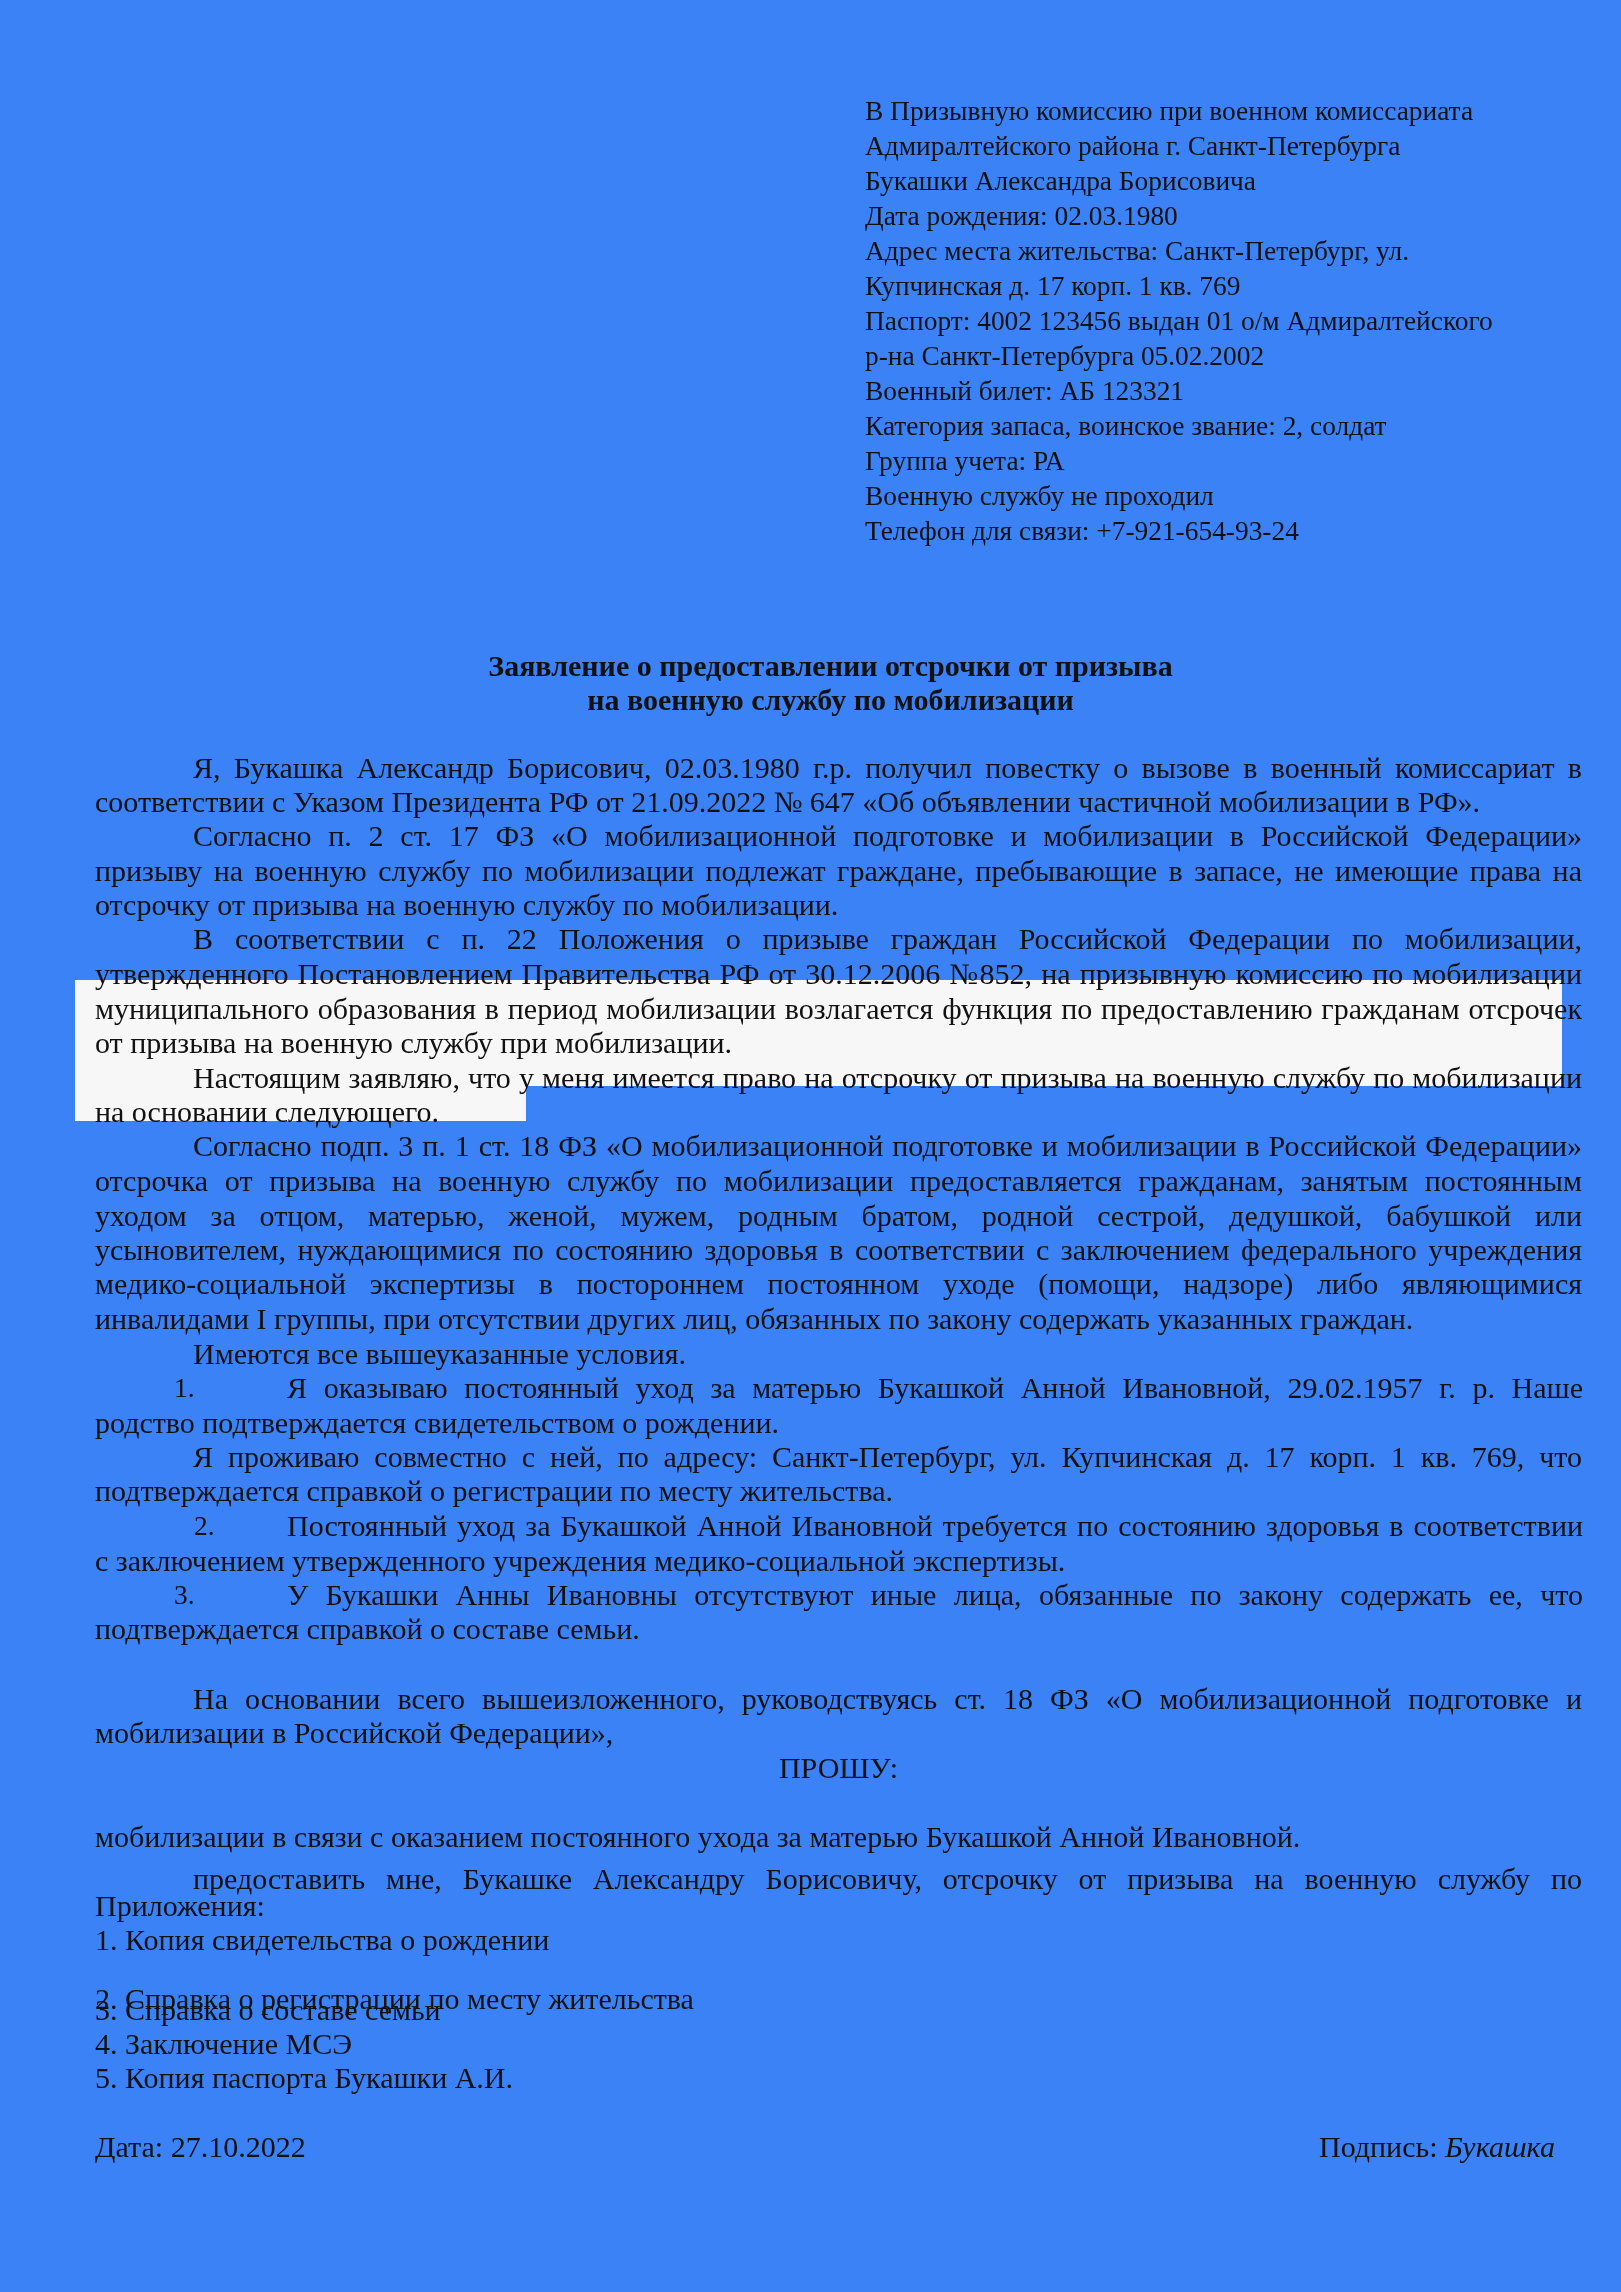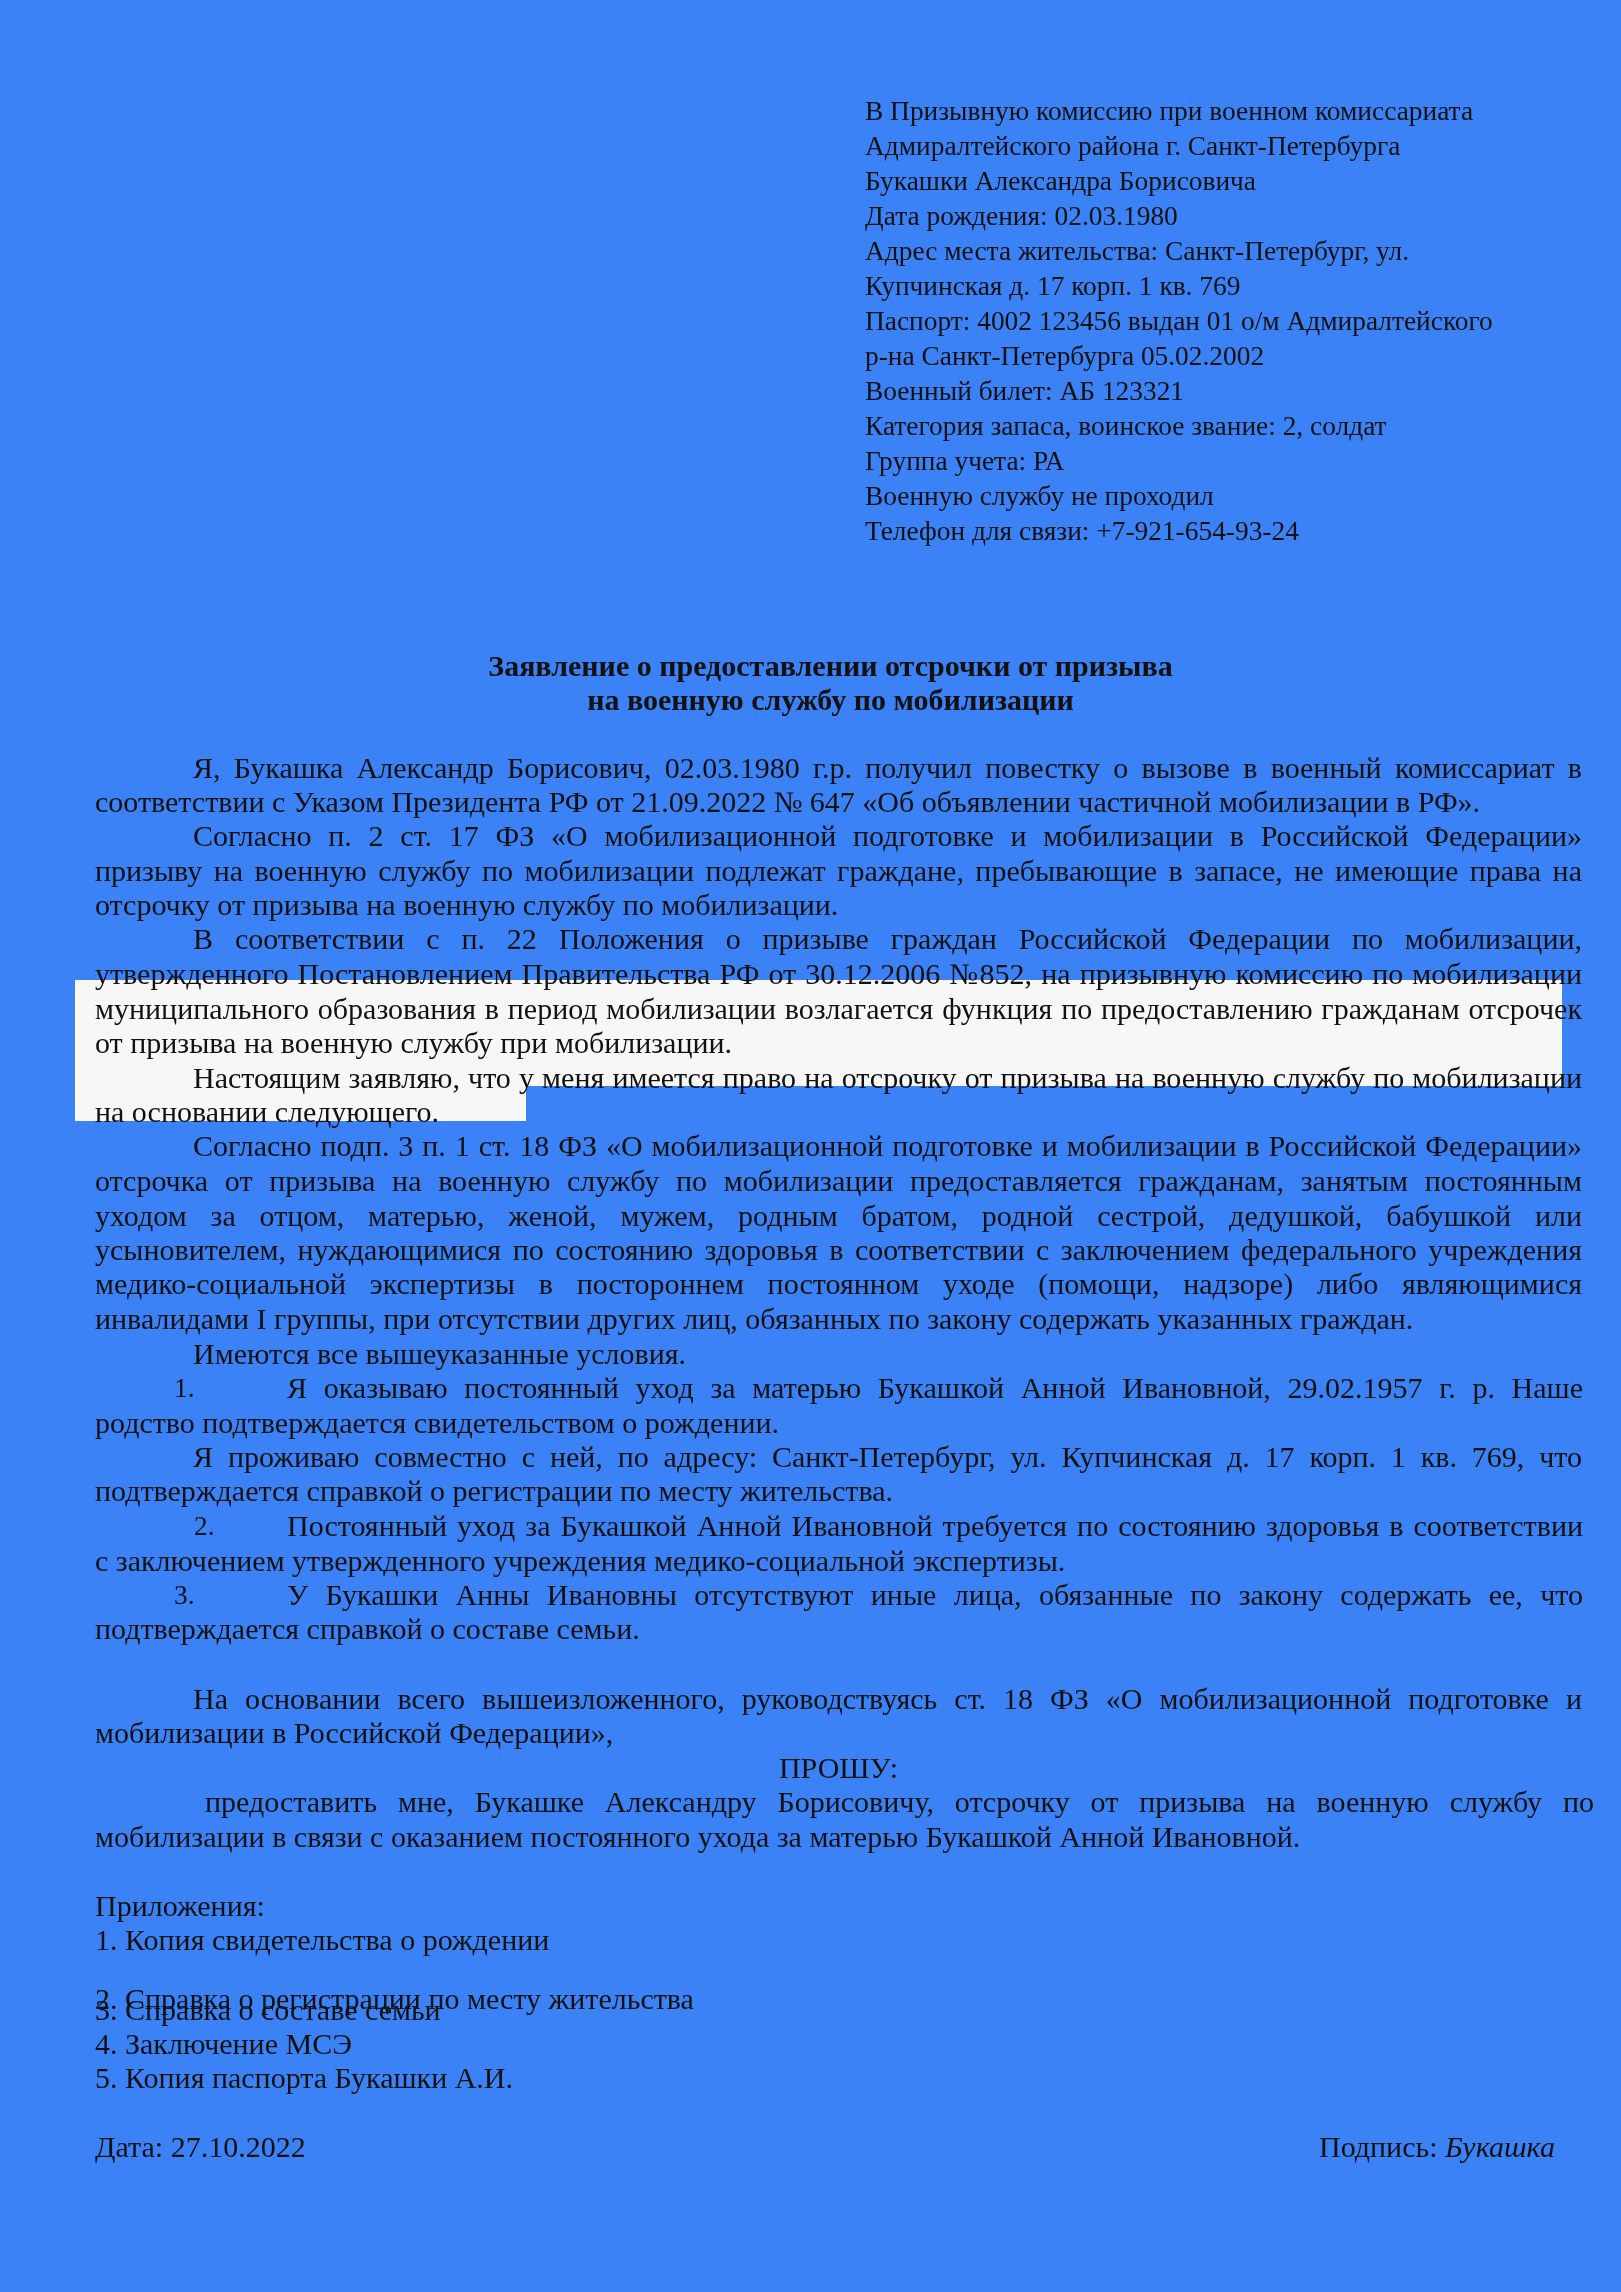--- a/index.html
+++ b/index.html
@@ -86,21 +86,21 @@
 
   <div class="num" style="left:174px; top:1578px;">3.</div>
   <div class="line just" style="left:267px; width:1296px; top:1578px;">У Букашки Анны Ивановны отсутствуют иные лица, обязанные по закону содержать ее, что</div>
   <div class="line left" style="left:75px; width:1487px; top:1612px;">подтверждается справкой о составе семьи.</div>
 
   <div class="line just" style="left:173px; width:1389px; top:1682px;">На основании всего вышеизложенного, руководствуясь ст. 18 ФЗ «О мобилизационной  подготовке и</div>
   <div class="line left" style="left:75px; width:1487px; top:1716px;">мобилизации в Российской Федерации»,</div>
 
   <div class="line center" style="left:75px; width:1487px; top:1751px;">ПРОШУ:</div>
 
-  <div class="line just" style="left:173px; width:1389px; top:1785px;margin-left:12px;">предоставить мне, Букашке Александру Борисовичу, отсрочку от призыва на военную службу по</div>
+  <div class="line just" style="left:173px; width:1389px; top:1862px;">предоставить мне, Букашке Александру Борисовичу, отсрочку от призыва на военную службу по</div>
   <div class="line left" style="left:75px; width:1487px; top:1820px;">мобилизации в связи с оказанием постоянного ухода за матерью Букашкой Анной Ивановной.</div>
 
   <div class="line left" style="left:75px; width:882px; top:1889px;">Приложения:</div>
   <div class="line left" style="left:75px; width:882px; top:1923px;">1. Копия свидетельства о рождении</div>
   <div class="line left" style="left:75px; width:882px; top:1958px;margin-top:24px;">2. Справка о регистрации по месту жительства</div>
   <div class="line left" style="left:75px; width:882px; top:1993px;">3. Справка о составе семьи</div>
   <div class="line left" style="left:75px; width:882px; top:2027px;">4. Заключение МСЭ</div>
   <div class="line left" style="left:75px; width:882px; top:2061px;">5. Копия паспорта Букашки А.И.</div>
 
   <div class="line left" style="left:75px; width:588px; top:2130px;">Дата: 27.10.2022</div>

